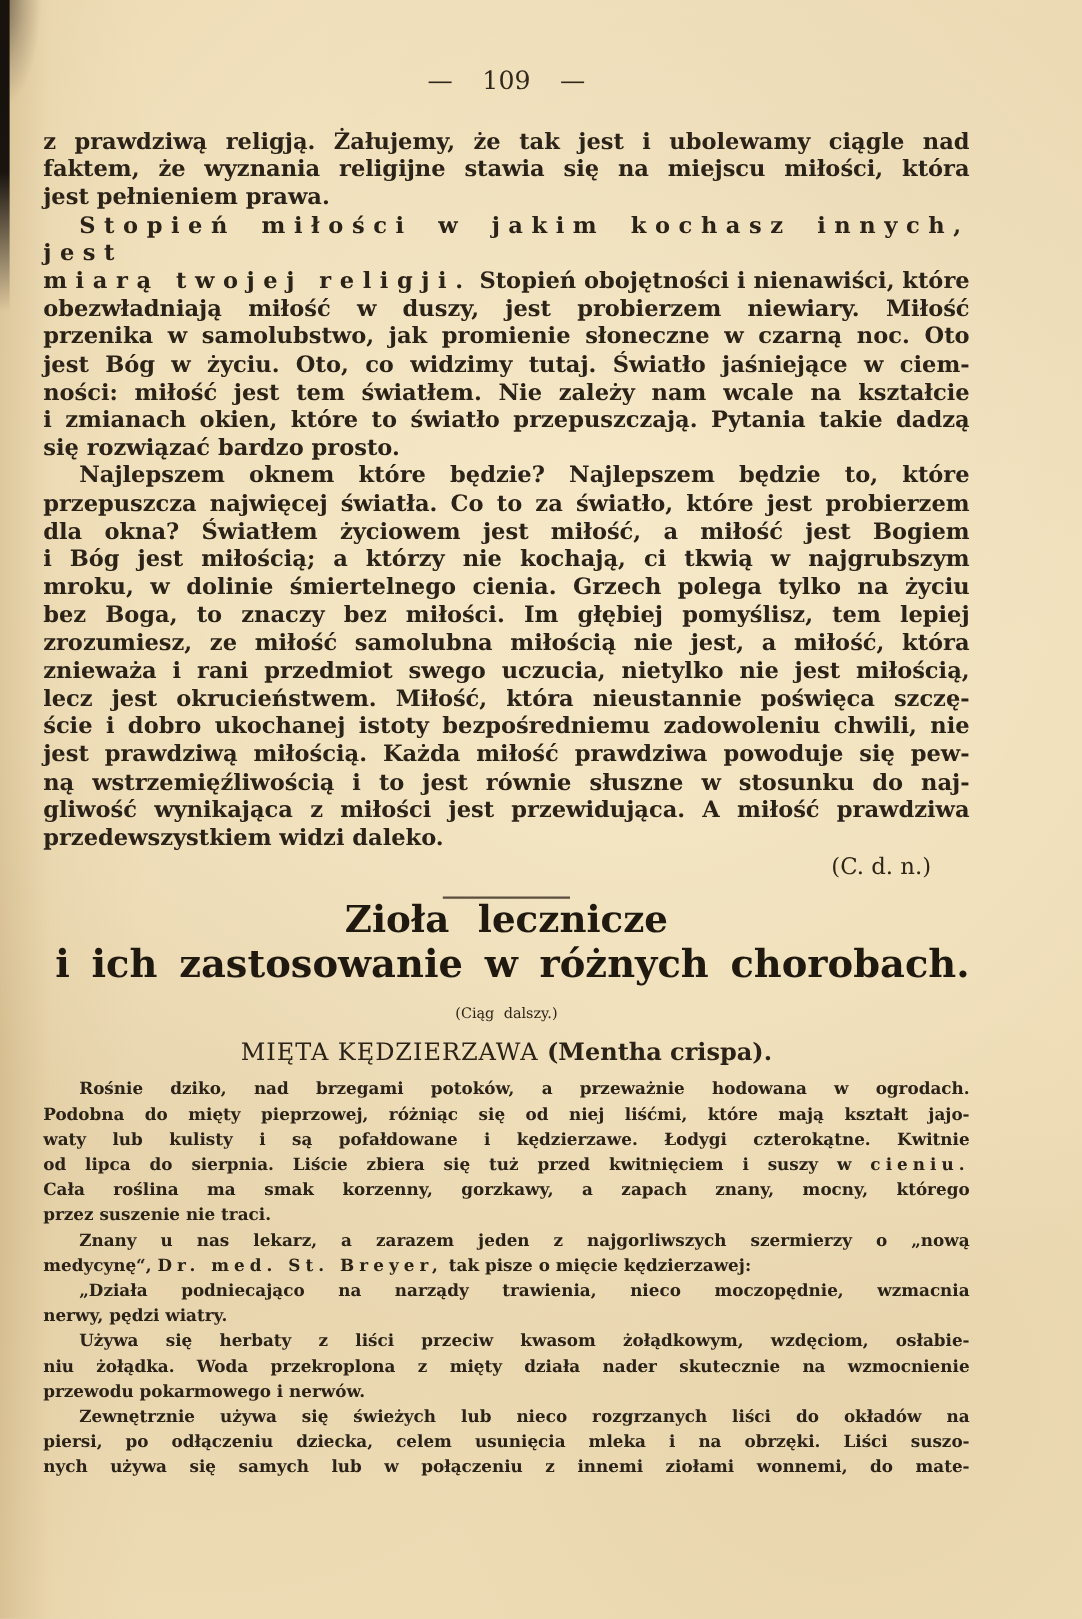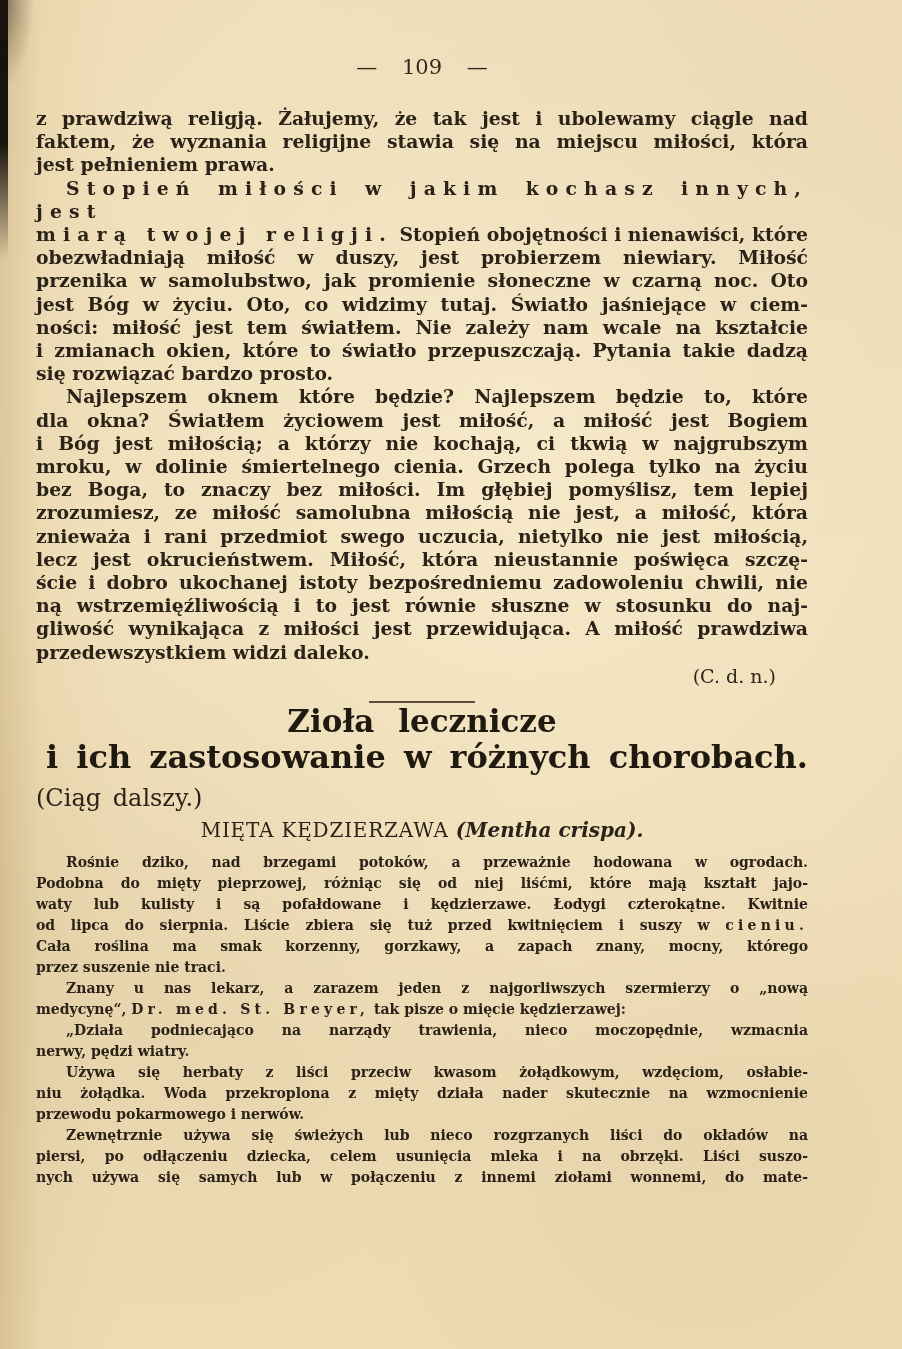--- a/index.html
+++ b/index.html
@@ -48,23 +48,23 @@
 
   .divider {
     width:106px; height:0; margin:13px auto 0;
     border:0; border-top:2px solid rgba(48,37,25,0.78);
   }
 
   .title1 { text-align:center; font-size:31px; line-height:37px;
             font-weight:bold; word-spacing:13px; color:#1f1910; }
   .title2 { margin-top:2px; text-align:right; font-size:32px; line-height:30px;
             font-weight:bold; word-spacing:7px; color:#1f1910; }
-  .subtitle { margin-top:15px; text-align:left; font-size:24px; line-height:23px; word-spacing:4px; }
+  .subtitle { margin-top:15px; text-align:center; font-size:12px; line-height:23px; word-spacing:4px; }
   .species  { margin-top:7px;  text-align:center; font-size:20px; line-height:27px; letter-spacing:0.04em; }
-  .species .latin { font-style:italic; font-weight:bold; letter-spacing:0; margin-left:7px; }
+  .species .latin { font-weight:bold; letter-spacing:0; margin-left:7px; }
 </style>
 </head>
 <body>
 
 <div class="page">
   <div class="edge-strip"></div>
   <div class="corner-shadow"></div>
 
   <div class="content">
 
@@ -81,28 +81,30 @@
           <div class="line"><span class="ls">miarą twojej religji.</span><span> Stopień obojętności i nienawiści, które</span></div>
           <div class="line"><span>obezwładniają miłość w duszy, jest probierzem niewiary. Miłość</span></div>
           <div class="line"><span>przenika w samolubstwo, jak promienie słoneczne w czarną noc. Oto</span></div>
           <div class="line"><span>jest Bóg w życiu. Oto, co widzimy tutaj. Światło jaśniejące w ciem-</span></div>
           <div class="line"><span>ności: miłość jest tem światłem. Nie zależy nam wcale na kształcie</span></div>
           <div class="line"><span>i zmianach okien, które to światło przepuszczają. Pytania takie dadzą</span></div>
           <div class="line last"><span>się rozwiązać bardzo prosto.</span></div>
         </div>
         <div class="para indent">
           <div class="line"><span>Najlepszem oknem które będzie? Najlepszem będzie to, które</span></div>
+          <div class="line"><span>przepuszcza najwięcej światła. Co to za światło, które jest probierzem</span></div>
           <div class="line"><span>dla okna? Światłem życiowem jest miłość, a miłość jest Bogiem</span></div>
           <div class="line"><span>i Bóg jest miłością; a którzy nie kochają, ci tkwią w najgrubszym</span></div>
           <div class="line"><span>mroku, w dolinie śmiertelnego cienia. Grzech polega tylko na życiu</span></div>
           <div class="line"><span>bez Boga, to znaczy bez miłości. Im głębiej pomyślisz, tem lepiej</span></div>
           <div class="line"><span>zrozumiesz, ze miłość samolubna miłością nie jest, a miłość, która</span></div>
           <div class="line"><span>znieważa i rani przedmiot swego uczucia, nietylko nie jest miłością,</span></div>
           <div class="line"><span>lecz jest okrucieństwem. Miłość, która nieustannie poświęca szczę-</span></div>
           <div class="line"><span>ście i dobro ukochanej istoty bezpośredniemu zadowoleniu chwili, nie</span></div>
+          <div class="line"><span>jest prawdziwą miłością. Każda miłość prawdziwa powoduje się pew-</span></div>
           <div class="line"><span>ną wstrzemięźliwością i to jest równie słuszne w stosunku do naj-</span></div>
           <div class="line"><span>gliwość wynikająca z miłości jest przewidująca. A miłość prawdziwa</span></div>
           <div class="line last"><span>przedewszystkiem widzi daleko.</span></div>
         </div>
       </div>
 
     <div class="signoff">(C. d. n.)</div>
 
     <hr class="divider">
 

